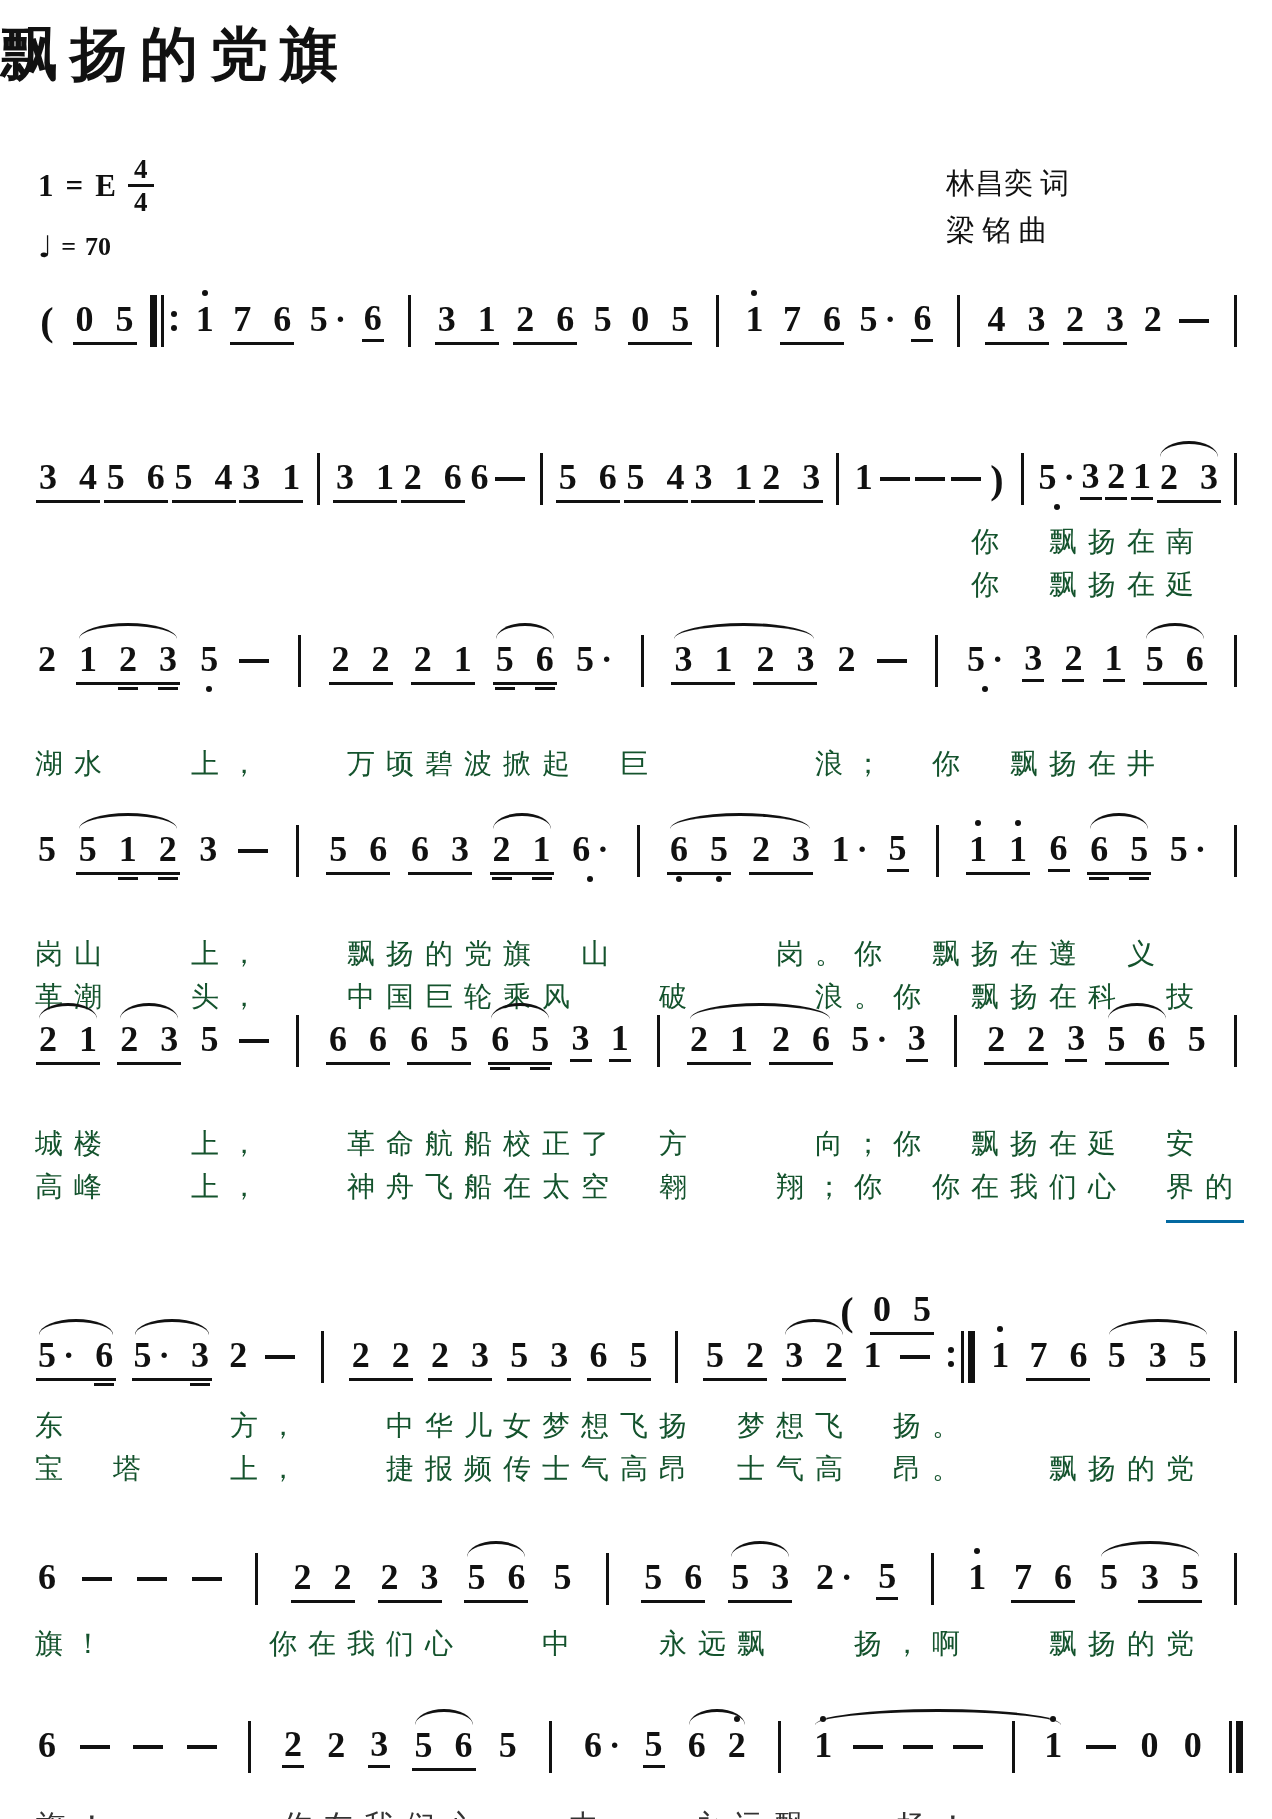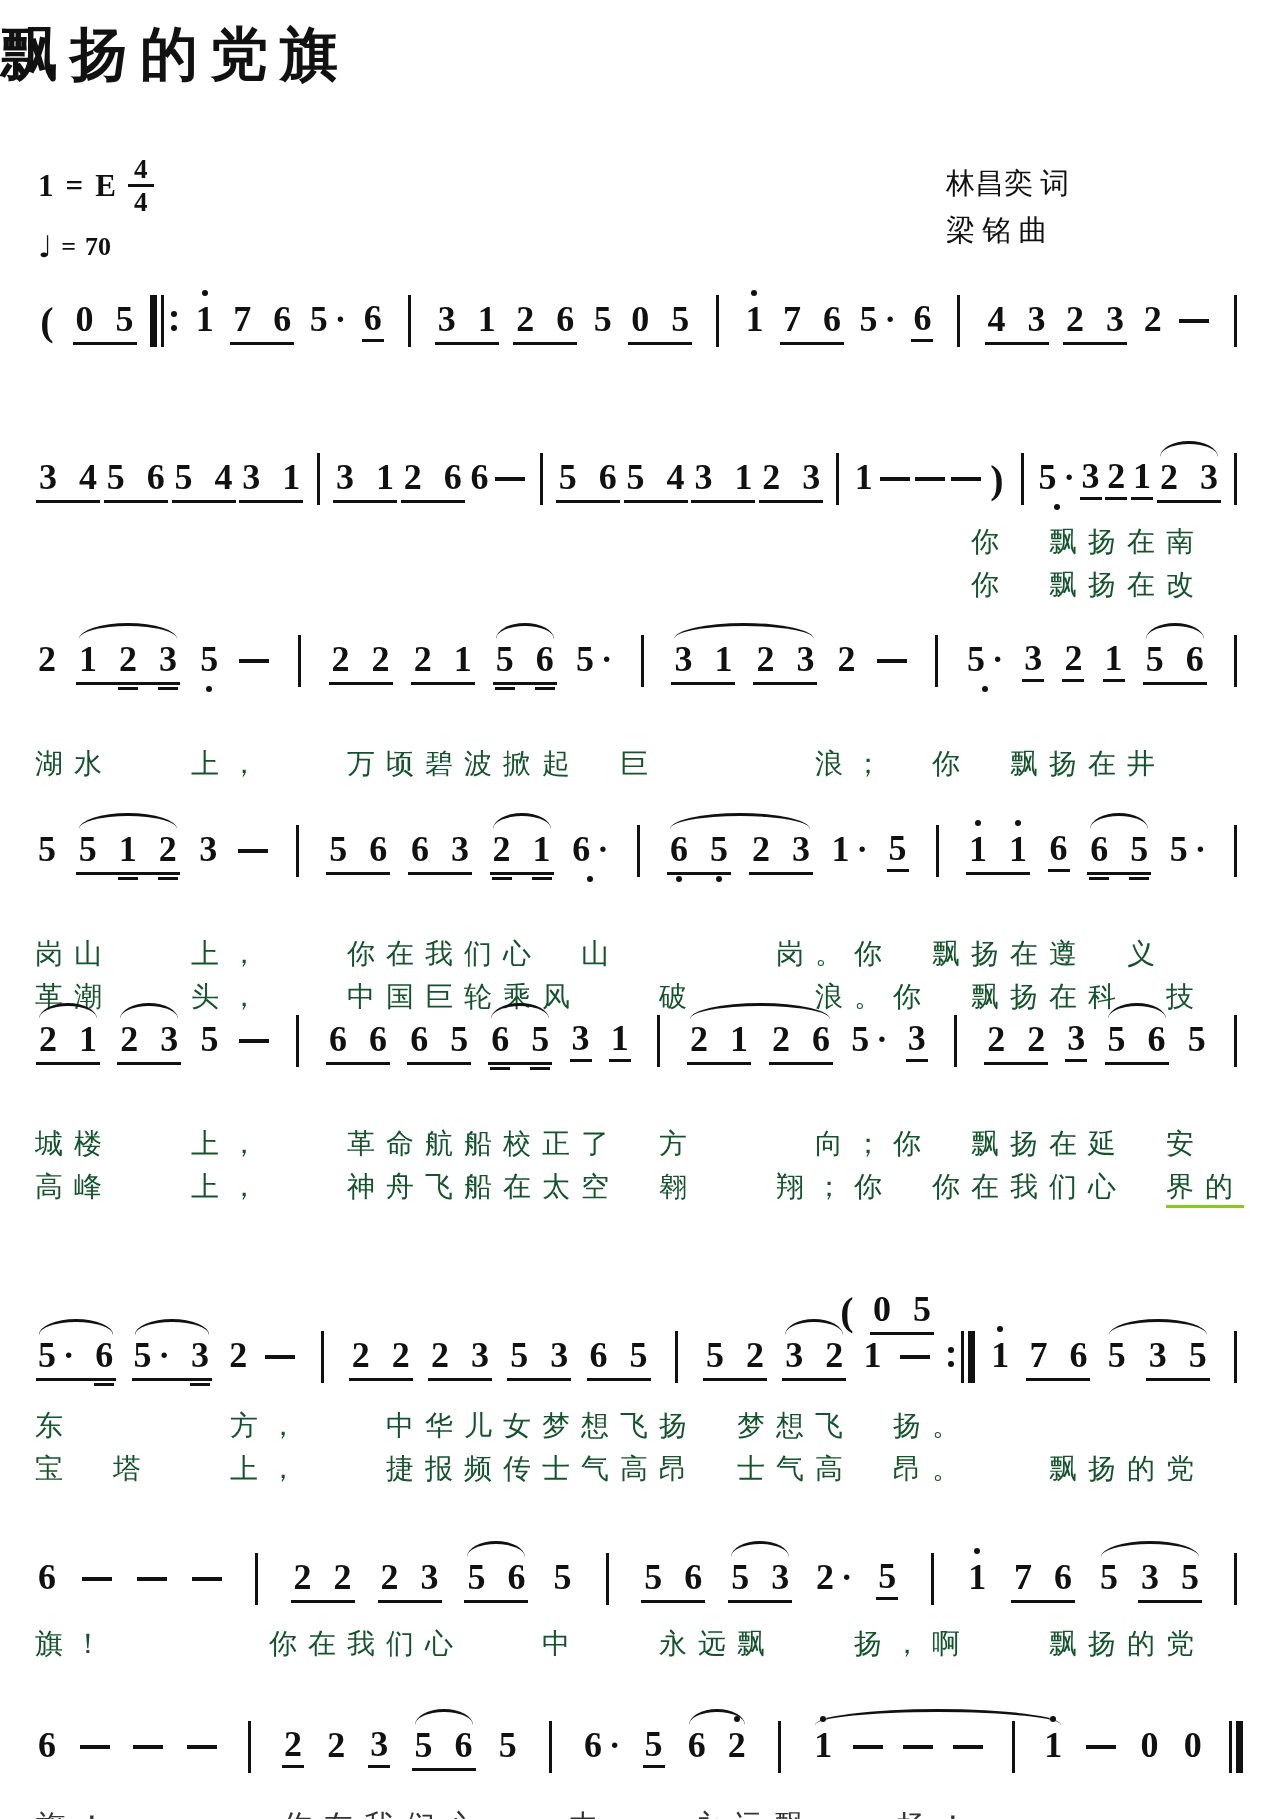--- a/index.html
+++ b/index.html
@@ -53,21 +53,21 @@
   .dots i{width:6px;height:6px;border-radius:50%;background:#111;display:block;}
   .dash{display:block;width:30px;height:4px;background:#111;margin:0 2px;}
   .pr{font-family:"Liberation Serif","DejaVu Serif",serif;font-weight:700;font-size:40px;}
 
   .pickup{position:absolute;top:-46px;left:800px;display:flex;gap:10px;}
 
   
   .lyrwrap{position:relative;}
   .lyr{font-family:"Liberation Serif","DejaVu Serif",serif;font-size:28px;letter-spacing:11px;
     line-height:43px;white-space:pre;color:#14532d;}
-  .lu{border-bottom:3px solid #84cc16;padding-bottom:3px;text-align:center;}
+  .lu{border-bottom:3px solid #0369a1;padding-bottom:18px;text-align:center;}
   .sys2 .lyrwrap{margin-top:6px;}
   .sys3 .lyrwrap,.sys4 .lyrwrap,.sys5 .lyrwrap{margin-top:46px;}
   .sys6 .lyrwrap{margin-top:12px;}
   .sys7 .lyrwrap{margin-top:8px;}
 
   .cutoff{position:absolute;top:1806px;left:36px;font-family:"Liberation Serif","DejaVu Serif",serif;
     font-size:30px;letter-spacing:11px;white-space:pre;color:#333;}
 </style>
 </head>
 <body>
@@ -494,21 +494,21 @@
             </span>
           </span>
           <span class="tok sym">
             <i class="mid">
               <i class="vb"></i>
             </i>
           </span>
         </div>
         <div class="lyrwrap">
           <div class="lyr"><span>　　　　　　　　　　　　　　　　　　　　　　　　你　飘扬在南</span></div>
-          <div class="lyr"><span>　　　　　　　　　　　　　　　　　　　　　　　　你　飘扬在改</span></div>
+          <div class="lyr"><span>　　　　　　　　　　　　　　　　　　　　　　　　你　飘扬在延</span></div>
         </div>
       </div>
       <div class="sys sys3">
         <div class="noterow">
           <span class="tok note">
             <i class="hd"></i>
             <i class="body">2</i>
             <i class="ld"></i>
           </span>
           <span class="grp slur">
@@ -858,21 +858,21 @@
             <i class="body">5<i class="aug">·</i></i>
             <i class="ld"></i>
           </span>
           <span class="tok sym">
             <i class="mid">
               <i class="vb"></i>
             </i>
           </span>
         </div>
         <div class="lyrwrap">
-          <div class="lyr"><span>岗山　　上，　　你在我们心　山　　　　岗。你　飘扬在遵　义</span></div>
+          <div class="lyr"><span>岗山　　上，　　飘扬的党旗　山　　　　岗。你　飘扬在遵　义</span></div>
           <div class="lyr"><span>革潮　　头，　　中国巨轮乘风　　破　　　浪。你　飘扬在科　技</span></div>
         </div>
       </div>
       <div class="sys sys5">
         <div class="noterow">
           <span class="grp slur">
             <span class="grp beam">
               <span class="tok note u1">
                 <i class="hd"></i>
                 <i class="body">2</i>

